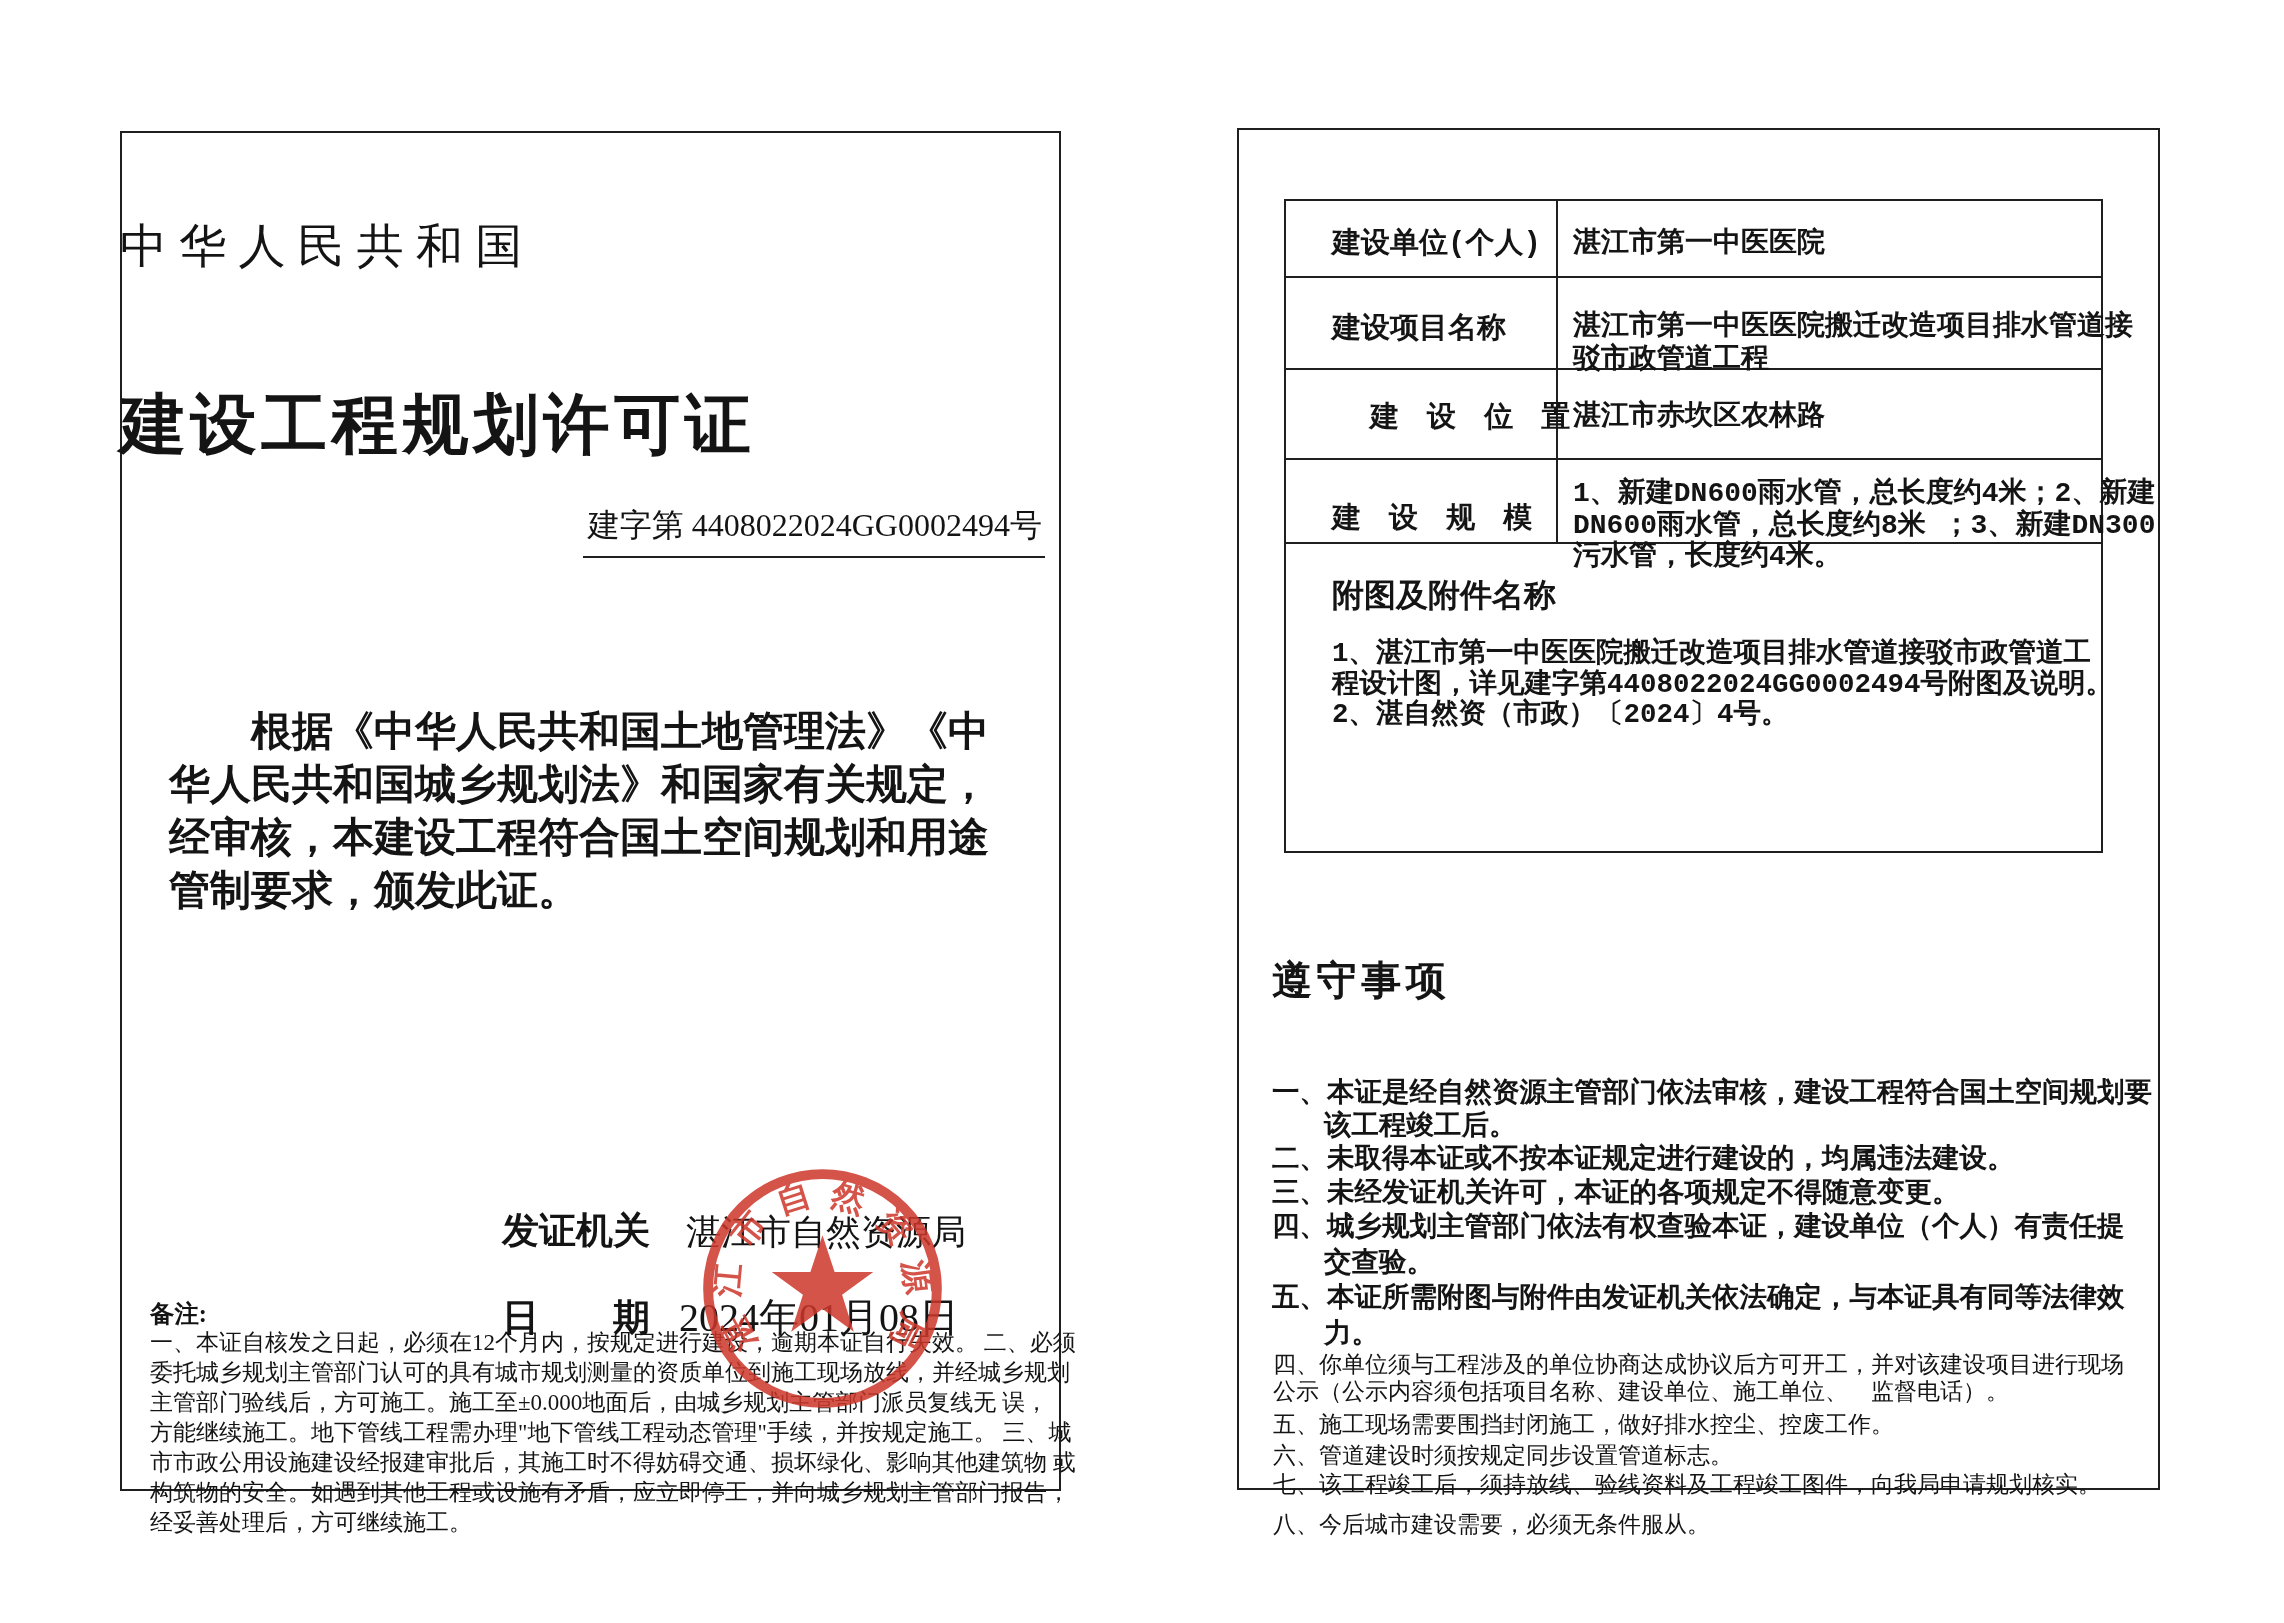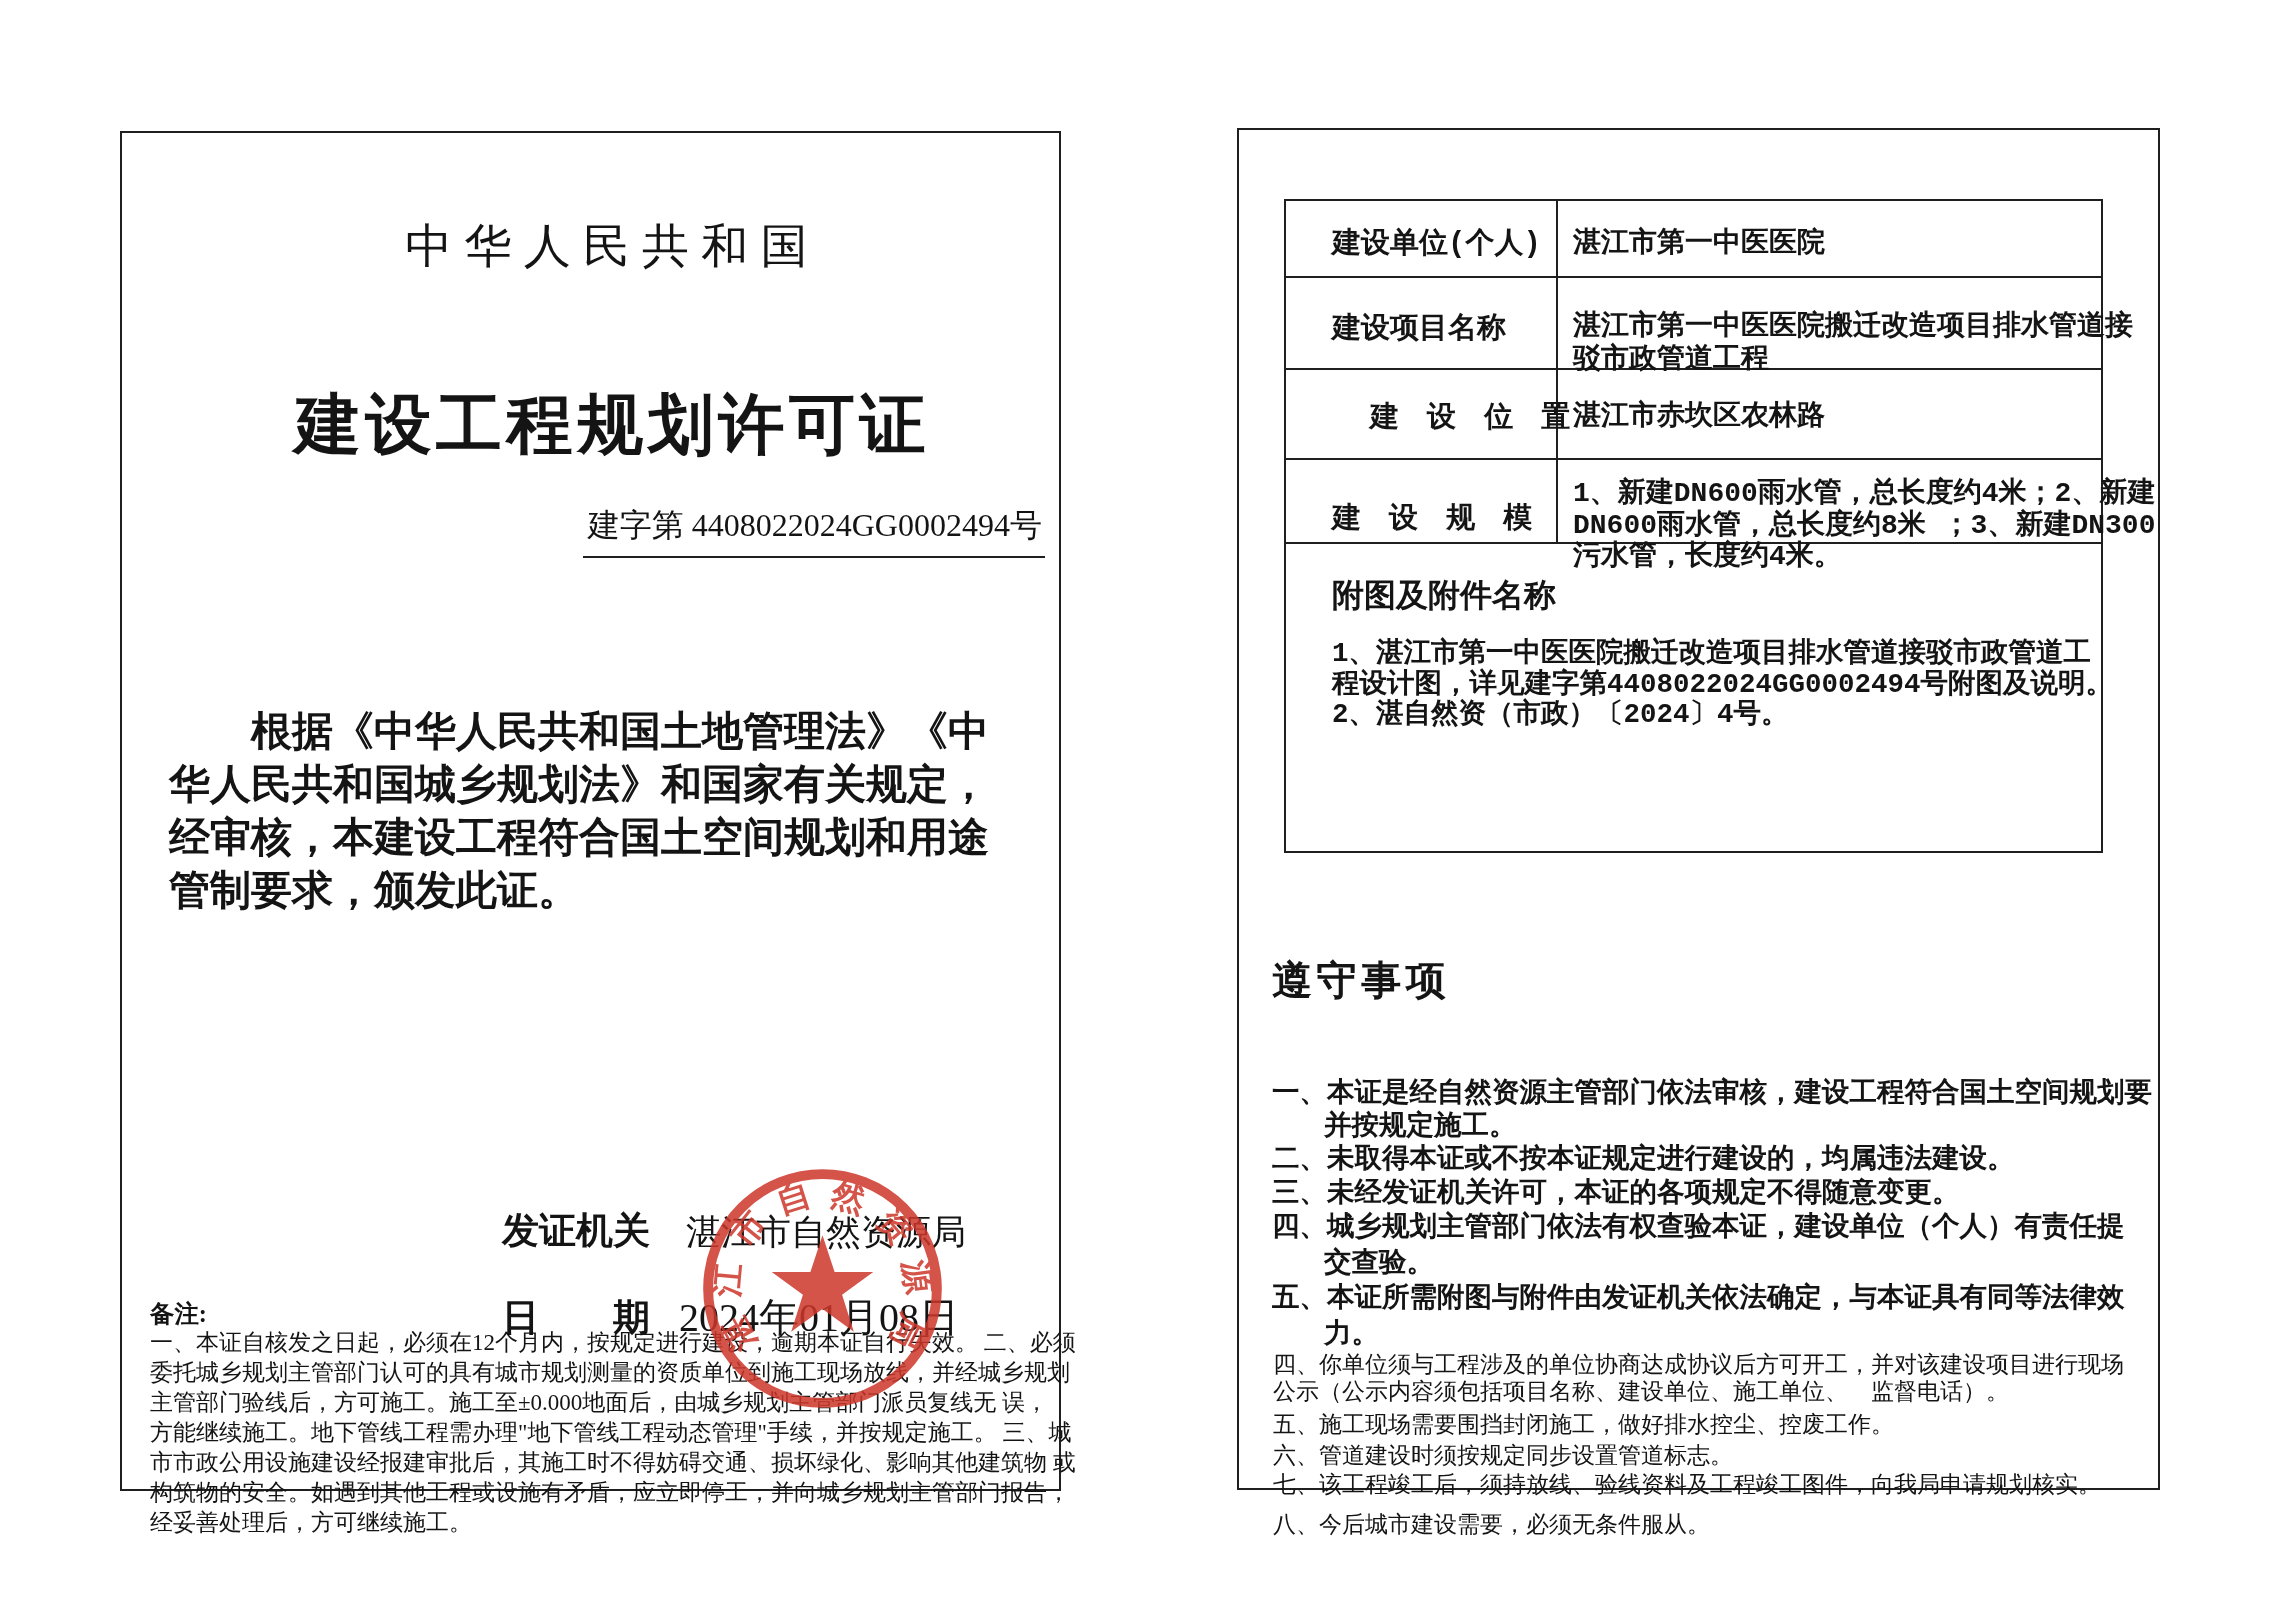--- a/index.html
+++ b/index.html
@@ -6,21 +6,21 @@
   .canvas {
     position:relative; width:2284px; height:1624px; background:#ffffff;
     color:#141414; overflow:hidden;
   }
   .fs { font-family:"Liberation Serif", serif; }
   .fh { font-family:Liberation Mono, monospace; }
   .abs { position:absolute; }
   .nw { white-space:pre; }
   .page-border { position:absolute; border:2.3px solid #1f1f1f; background:transparent; }
   .tline { position:absolute; background:#1f1f1f; }
-  .center { text-align:center; }
+  .center { }
 
   
   .country-title { left:120px; top:215px; width:985px; font-size:47px; letter-spacing:12.2px; }
   .cert-title   { left:120px; top:380px; width:985px; font-size:66px; font-weight:bold; letter-spacing:4.6px; }
   .cert-no-wrap { left:104px; top:504px; width:941px; text-align:right; }
   .cert-no      { display:inline-block; font-size:32px; border-bottom:2.3px solid #1f1f1f; padding:0 3.1px 7.6px 4.6px; }
   .body-par     { left:169px; top:708px; font-size:41px; font-weight:600; line-height:53px; }
   .issuer-label { left:502px; top:1206px; font-size:37px; font-weight:600; }
   .issuer-value { left:686px; top:1209px; font-size:35px; }
   .date-label   { left:502px; top:1293px; font-size:37px; font-weight:600; }
@@ -121,21 +121,21 @@
     <div class="abs fh cell-value nw" style="left:1573px; top:536px; z-index:2;">污水管，长度约4米。</div>
 
     <div class="abs fh attach-header nw" style="top: 574px;">附图及附件名称</div>
     <div class="abs fh attach-line nw" style="top:634px;">1、湛江市第一中医医院搬迁改造项目排水管道接驳市政管道工</div>
     <div class="abs fh attach-line nw" style="top:665px;">程设计图，详见建字第4408022024GG0002494号附图及说明。</div>
     <div class="abs fh attach-line nw" style="top:695px;">2、湛自然资（市政）〔2024〕4号。</div>
 
     <div class="abs fh compliance-heading nw">遵守事项</div>
 
     <div class="abs fh cl-lg nw" style="top:1074px;">一、本证是经自然资源主管部门依法审核，建设工程符合国土空间规划要</div>
-    <div class="abs fh cl-lg cl-indent nw" style="top:1107px;">并按规定施工。</div>
+    <div class="abs fh cl-lg cl-indent nw" style="top:1107px;">该工程竣工后。</div>
     <div class="abs fh cl-lg nw" style="top:1140px;">二、未取得本证或不按本证规定进行建设的，均属违法建设。</div>
     <div class="abs fh cl-lg nw" style="top:1174px;">三、未经发证机关许可，本证的各项规定不得随意变更。</div>
     <div class="abs fh cl-lg nw" style="top:1208px;">四、城乡规划主管部门依法有权查验本证，建设单位（个人）有责任提</div>
     <div class="abs fh cl-lg cl-indent nw" style="top:1244px;">交查验。</div>
     <div class="abs fh cl-lg nw" style="top:1279px;">五、本证所需附图与附件由发证机关依法确定，与本证具有同等法律效</div>
     <div class="abs fh cl-lg cl-indent nw" style="top:1315px;">力。</div>
 
     <div class="abs fs cl-sm nw" style="top:1349px;">四、你单位须与工程涉及的单位协商达成协议后方可开工，并对该建设项目进行现场</div>
     <div class="abs fs cl-sm nw" style="top:1376px;">公示（公示内容须包括项目名称、建设单位、施工单位、　监督电话）。</div>
     <div class="abs fs cl-sm nw" style="top:1409px;">五、施工现场需要围挡封闭施工，做好排水控尘、控废工作。</div>

